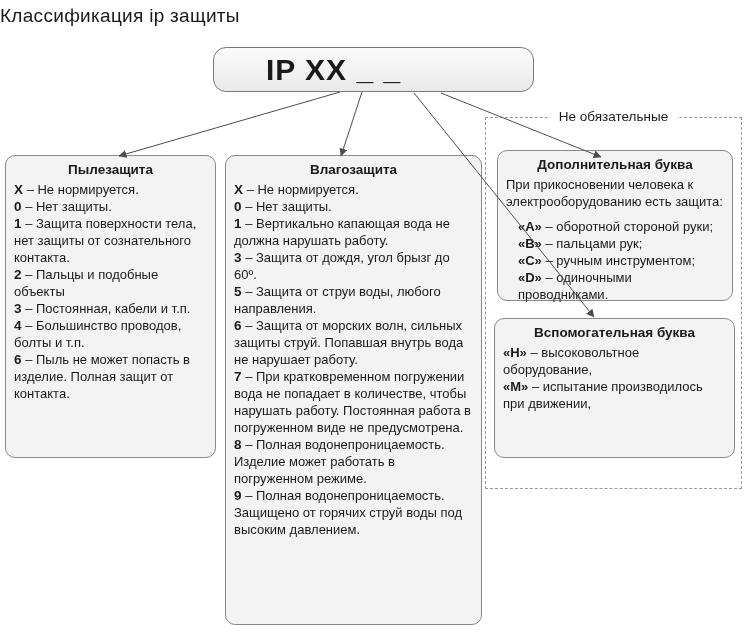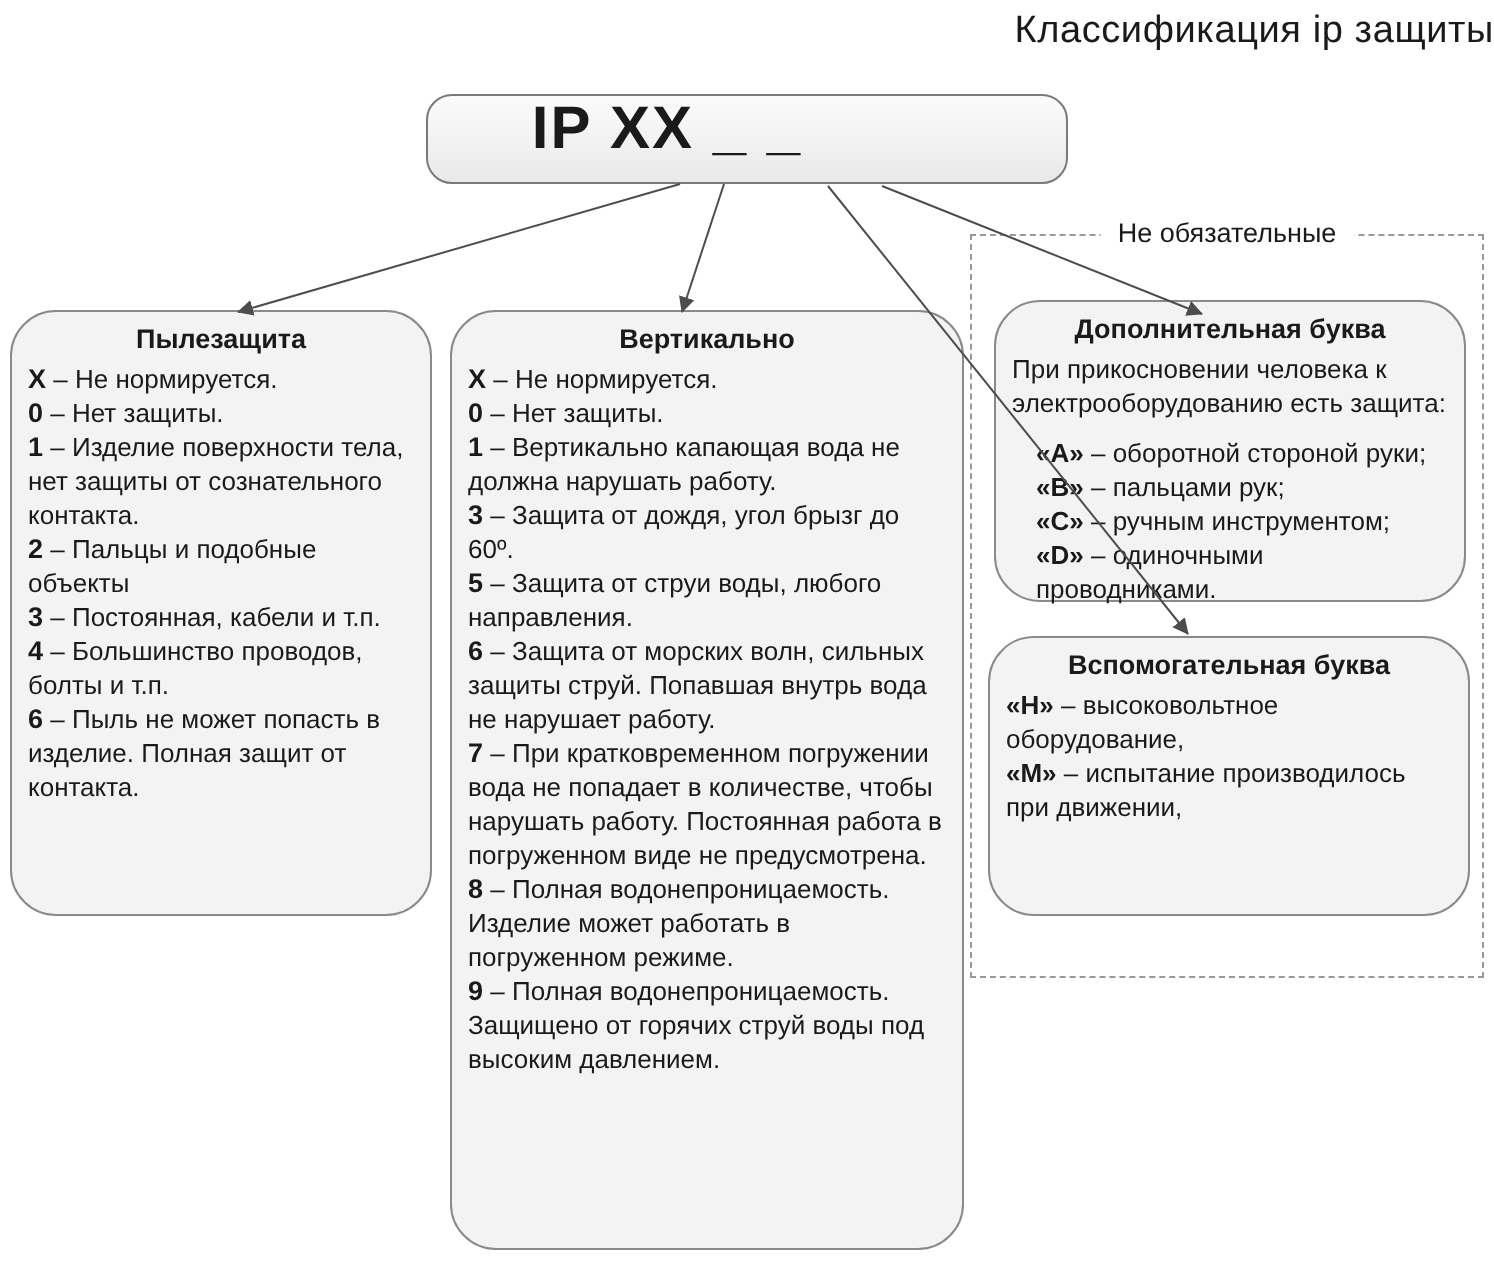--- a/index.html
+++ b/index.html
@@ -1,26 +1,26 @@
 <!DOCTYPE html>
 <html><head>
 <meta charset="utf-8">
 <style>
   html,body{margin:0;padding:0;background:#ffffff;}
   body{font-family:"Liberation Sans","DejaVu Sans",sans-serif;color:#1a1a1a;}
   .canvas{position:relative;width:747px;height:636px;background:#fff;overflow:hidden;}
 
-  .title{position:absolute;top:5px;left:0;width:747px;text-align:right;font-size:19px;letter-spacing:.3px;}
+  .title{position:absolute;top:5px;left:0;width:747px;text-align:left;font-size:19px;letter-spacing:.3px;}
 
   .ipbox{position:absolute;left:213px;top:47px;width:321px;height:45px;box-sizing:border-box;
          border:1.5px solid #7a7a7a;border-radius:13px;background:linear-gradient(#fbfbfb,#e9e9e9);
-         display:flex;align-items:flex-start;justify-content:center;padding-right:80px;
+         display:flex;align-items:center;justify-content:center;padding-right:80px;
          font-weight:bold;font-size:30px;letter-spacing:1px;white-space:pre;}
 
-  .box{position:absolute;box-sizing:border-box;border:1px solid #8a8a8a;border-radius:23px;
+  .box{position:absolute;box-sizing:border-box;border:1px solid #8a8a8a;border-radius:10px;
        background:#f3f3f3;padding:5px 8px;font-size:13px;line-height:17px;}
   .bt{text-align:center;font-weight:bold;font-size:13.5px;line-height:18px;margin-bottom:2px;}
   .k{font-weight:bold;font-size:13.5px;}
   .lk{font-weight:bold;}
   .li{margin:0;}
 
   .dust{left:5px;top:155px;width:211px;height:303px;}
   .water{left:225px;top:155px;width:257px;height:470px;}
   .addl{left:497px;top:150px;width:236px;height:151px;z-index:2;}
   .auxl{left:494px;top:318px;width:241px;height:140px;z-index:2;}
@@ -51,35 +51,35 @@
   </div>
 
   <div class="box dust">
     <div class="bt">Пылезащита</div>
     <div>
 
         <div class="li"><b class="k">X</b> <span>– Не нормируется.</span></div>
 
         <div class="li"><b class="k">0</b> <span>– Нет защиты.</span></div>
 
-        <div class="li"><b class="k">1</b> <span>– Изделие поверхности тела, нет защиты от сознательного контакта.</span></div>
+        <div class="li"><b class="k">1</b> <span>– Защита поверхности тела, нет защиты от сознательного контакта.</span></div>
 
         <div class="li"><b class="k">2</b> <span>– Пальцы и подобные объекты</span></div>
 
         <div class="li"><b class="k">3</b> <span>– Постоянная, кабели и т.п.</span></div>
 
         <div class="li"><b class="k">4</b> <span>– Большинство проводов, болты и т.п.</span></div>
 
 
         <div class="li"><b class="k">6</b> <span>– Пыль не может попасть в изделие. Полная защит от контакта.</span></div>
       </div>
   </div>
 
   <div class="box water">
-    <div class="bt">Вертикально</div>
+    <div class="bt">Влагозащита</div>
     <div>
 
         <div class="li"><b class="k">X</b> <span>– Не нормируется.</span></div>
 
         <div class="li"><b class="k">0</b> <span>– Нет защиты.</span></div>
 
         <div class="li"><b class="k">1</b> <span>– Вертикально капающая вода не должна нарушать работу.</span></div>
 
 
         <div class="li"><b class="k">3</b> <span>– Защита от дождя, угол брызг до 60º.</span></div>

